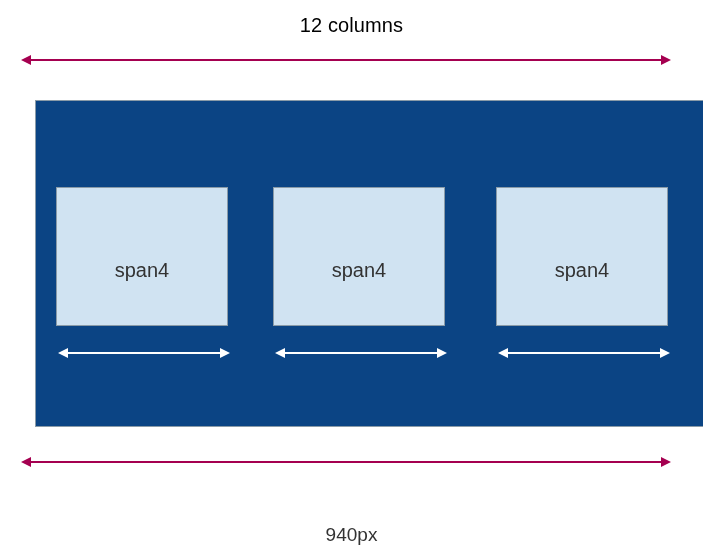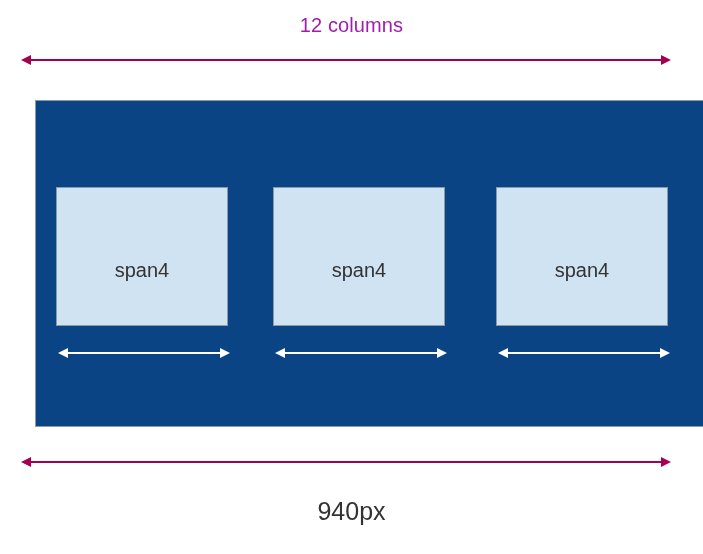--- a/index.html
+++ b/index.html
@@ -19,33 +19,33 @@
   }
 
   
   .top-label {
     position: absolute;
     left: 0;
     top: 14px;
     width: 703px;
     text-align: center;
     font-size: 20px;
-    color: #a21caf;
+    color: #000000;
     letter-spacing: 0.1px;
     white-space: nowrap;
   }
 
   
   .bottom-label {
     position: absolute;
     left: 0;
-    top: 497px;
+    top: 524px;
     width: 703px;
     text-align: center;
-    font-size: 25px;
+    font-size: 19px;
     color: #333333;
     white-space: nowrap;
   }
 
   
   .arrow-svg {
     position: absolute;
     overflow: visible;
   }
   #top-arrow   { left: 0; top: 48px;  width: 703px; height: 24px; }

